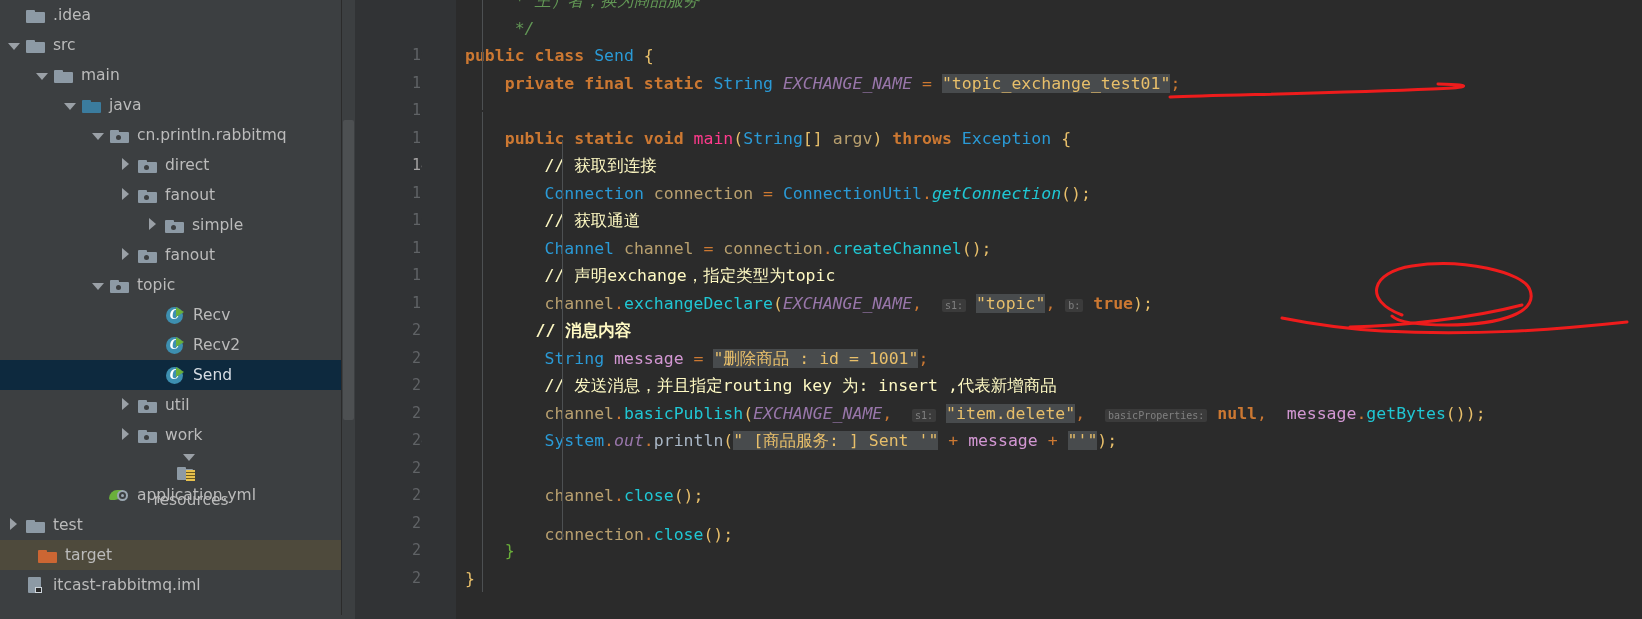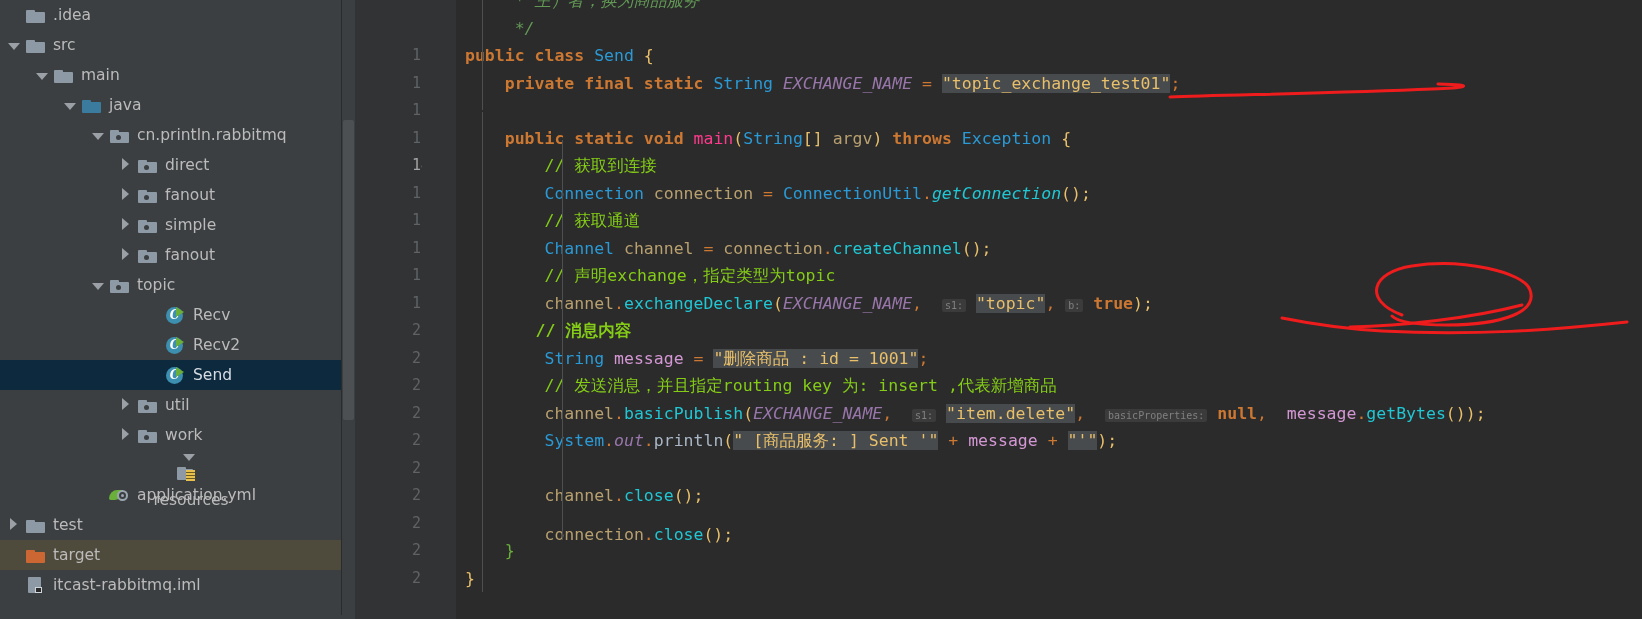--- a/index.html
+++ b/index.html
@@ -244,21 +244,21 @@
   .fold-open::after {
     content: ""; width: 7px; height: 1.5px; background: #787878;
   }
   .indent-guide {
     position: absolute;
     width: 1px;
     background: #4d5052;
   }
   .kw2  { color: #cc7832; font-weight: bold; }
   .typ  { color: #2a9ad6; }
-  .cmt  { color: #84cc16; }
+  .cmt  { color: #fef9c3; }
   .cmtd { color: #629755; font-style: italic; }
   .fld  { color: #9876aa; font-style: italic; }
   .mth  { color: #20c7d4; }
   .mthp { color: #ff3a8c; }
   .var  { color: #b9a06f; }
   .varm { color: #d397d3; }
   .punc { color: #cc7832; }
   .brc  { color: #e8bf6a; }
   .hint {
     color: #808080;
@@ -312,21 +312,21 @@
           </span>
           <span class="lbl">direct</span>
         </div>
         <div class="tree-row" style="padding-left: 120px;">
           <span class="arrow right"></span>
           <span class="ficon package">
             <i class="dot"></i>
           </span>
           <span class="lbl">fanout</span>
         </div>
-        <div class="tree-row" style="padding-left: 120px;">
+        <div class="tree-row" style="padding-left: 120px; margin-left: 27px;">
           <span class="arrow right"></span>
           <span class="ficon package">
             <i class="dot"></i>
           </span>
           <span class="lbl">simple</span>
         </div>
         <div class="tree-row" style="padding-left: 120px;">
           <span class="arrow right"></span>
           <span class="ficon package">
             <i class="dot"></i>
@@ -394,21 +394,21 @@
             <i class="leaf"></i>
             <i class="gear"></i>
           </span>
           <span class="lbl">application.yml</span>
         </div>
         <div class="tree-row" style="padding-left: 8px;">
           <span class="arrow right"></span>
           <span class="ficon folder"></span>
           <span class="lbl">test</span>
         </div>
-        <div class="tree-row target-row" style="padding-left: 8px;">
+        <div class="tree-row target-row" style="padding-left: 20px;">
           <span class="arrow none"></span>
           <span class="ficon folder-target"></span>
           <span class="lbl">target</span>
         </div>
         <div class="tree-row" style="padding-left: 8px;">
           <span class="arrow none"></span>
           <span class="ficon iml">
             <i class="body"></i>
             <i class="corner"></i>
           </span>

